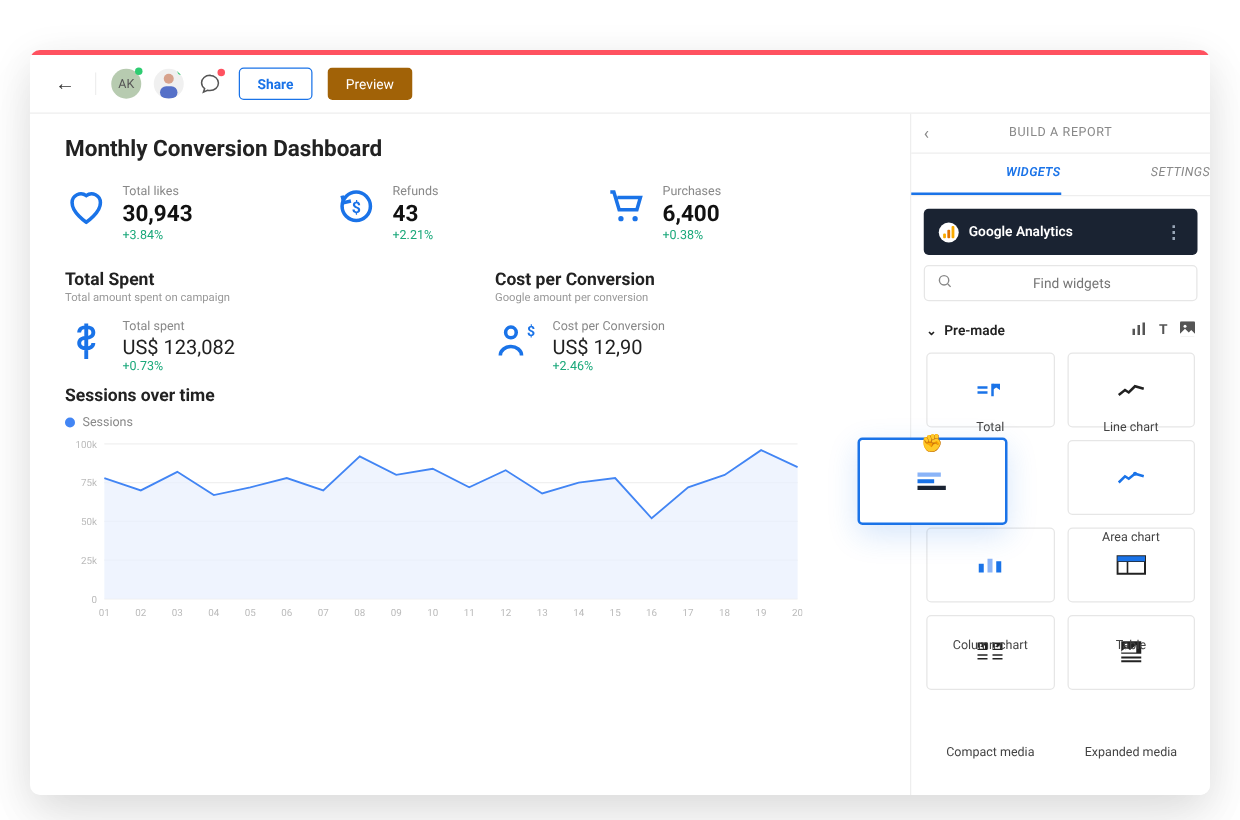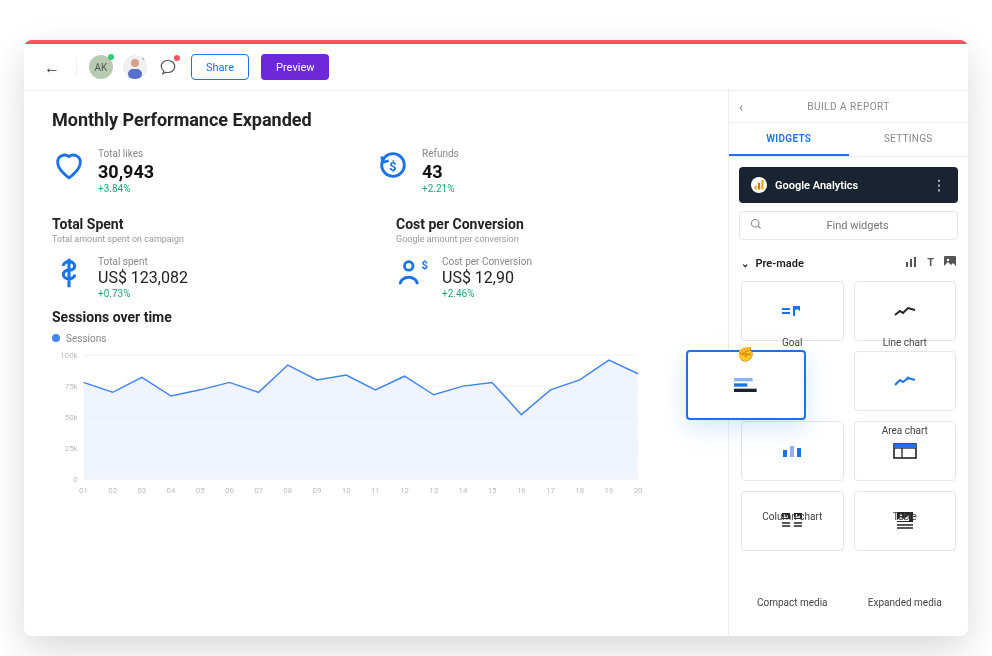--- a/index.html
+++ b/index.html
@@ -29,22 +29,22 @@
 .avatar.second { background: #f0f0f0; overflow: hidden; }
 .avatar.second svg { width: 24px; height: 24px; }
 .dot { width: 6px; height: 6px; border-radius: 50%; position: absolute; top: -1px; right: -1px; }
 .dot.green { background: #2ecc71; }
 .dot.red { background: #ff5260; }
 .chat-icon { width: 22px; height: 22px; display:flex; align-items:center; justify-content:center; position: relative; font-size:16px; color:#666; }
 .btn {
   height: 26px; padding: 0 14px; border-radius: 4px; font-size: 11px;
   display: flex; align-items: center; cursor: pointer; border: 1px solid transparent;
 }
-.btn-outline { border-color: #1a73e8; color: #1a73e8; background: #fff; }
-.btn-primary { background: #6d28d9; color: #fff; }
+.btn-outline { border-color: #1a73e8; color: #1a73e8; background: #fff; font-weight: bold; }
+.btn-primary { background: #a16207; color: #fff; }
 .body { flex: 1; display: flex; overflow: hidden; }
 .main {
   flex: 1; padding: 18px 28px; overflow-y: auto; color: #222;
 }
 .page-title { font-size: 18px; font-weight: 700; margin-bottom: 18px; }
 .kpi-row { display: flex; margin-bottom: 0; }
 .kpi { display: flex; align-items: flex-start; gap: 12px; flex: 1; }
 .kpi-icon { width: 34px; height: 34px; display:flex; align-items:center; justify-content:center; color:#1a73e8; }
 .kpi-icon svg { width: 100%; height: 100%; }
 .kpi-text { line-height: 1.25; }
@@ -66,21 +66,21 @@
 .y-tick { font-size: 8px; fill: #bbb; text-anchor: end; }
 .x-tick { font-size: 8px; fill: #bbb; text-anchor: middle; }
 .grid-line { stroke: #f0f0f0; stroke-width: 1; }
 .chart-line { fill: none; stroke: #4285f4; stroke-width: 1.5; }
 .chart-area { fill: #e8f0fe; opacity: .7; }
 
 .sidebar { width: 240px; border-left: 1px solid #eee; display: flex; flex-direction: column; background:#fff; position:relative; }
 .panel-header { display: flex; align-items: center; justify-content: center; padding: 10px 12px; border-bottom: 1px solid #eee; font-size: 10px; color: #888; letter-spacing: .5px; position: relative; }
 .panel-back { position: absolute; left: 10px; color: #888; font-size: 14px; cursor:pointer; }
 .tabs { display: flex; border-bottom: 1px solid #eee; }
-.tab { flex: 1; text-align: center; font-size: 10px; padding: 10px 0; color: #888; cursor:pointer; letter-spacing:.3px; }
+.tab { flex: 1; text-align: right; font-size: 10px; padding: 10px 0; color: #888; cursor:pointer; letter-spacing:.3px;font-style:italic; }
 .tab.active { color: #1a73e8; border-bottom: 2px solid #1a73e8; font-weight: 600; }
 .integration {
   margin: 10px 10px 8px; background: #1a2332; color: #fff; border-radius: 4px;
   padding: 10px 12px; display: flex; align-items: center; gap: 8px; font-size: 11px; font-weight: 600;
   position:relative;
 }
 .integration .ga-icon { width: 16px; height: 16px; border-radius:50%; background:#fff; display:flex; align-items:center; justify-content:center; }
 .integration .more { margin-left: auto; color: #9aa7b8; font-size:14px; }
 .search-row { margin: 0 10px 10px; border: 1px solid #e6e6e6; border-radius: 4px; padding: 6px 10px; display:flex; align-items:center; gap:6px; font-size: 11px; color:#888; }
 .search-row input { border:none; outline:none; flex:1; font-size:11px;text-align:center; }
@@ -150,21 +150,21 @@
     <div class="btn btn-outline">
         <span>Share</span>
       </div>
     <div class="btn btn-primary">
         <span>Preview</span>
       </div>
   </div>
 
   <div class="body">
     <div class="main">
-      <div class="page-title">Monthly Performance Expanded</div>
+      <div class="page-title">Monthly Conversion Dashboard</div>
 
       <div class="kpi-row">
         <div class="kpi">
           <div class="kpi-icon">
             <svg viewBox="0 0 24 24">
                 <path d="M12 21s-8-5.3-8-11a5 5 0 0 1 8-4 5 5 0 0 1 8 4c0 5.7-8 11-8 11z" fill="none" stroke="currentColor" stroke-width="2"></path>
               </svg>
           </div>
           <div class="kpi-text">
             <div class="kpi-label">Total likes</div>
@@ -177,20 +177,34 @@
             <svg viewBox="0 0 24 24">
                 <circle cx="12" cy="12" r="8" fill="none" stroke="currentColor" stroke-width="2"></circle>
                 <path d="M4 6l1 4 4-1" fill="none" stroke="currentColor" stroke-width="2"></path>
                 <text x="12" y="16" text-anchor="middle" font-size="9" fill="currentColor" font-weight="bold">$</text>
               </svg>
           </div>
           <div class="kpi-text">
             <div class="kpi-label">Refunds</div>
             <div class="kpi-value">43</div>
             <div class="kpi-change">+2.21%</div>
+          </div>
+        </div>
+        <div class="kpi">
+          <div class="kpi-icon">
+            <svg viewBox="0 0 24 24">
+                <path d="M3 4h2l3 10h10l2-7H7" fill="none" stroke="currentColor" stroke-width="2"></path>
+                <circle cx="9" cy="19" r="1.5" fill="currentColor"></circle>
+                <circle cx="17" cy="19" r="1.5" fill="currentColor"></circle>
+              </svg>
+          </div>
+          <div class="kpi-text">
+            <div class="kpi-label">Purchases</div>
+            <div class="kpi-value">6,400</div>
+            <div class="kpi-change">+0.38%</div>
           </div>
         </div>
       </div>
 
       <div class="two-col">
         <div style="flex:1">
           <div class="section-title">Total Spent</div>
           <div class="section-sub">Total amount spent on campaign</div>
           <div class="bigstat">
             <div class="bigstat-icon">
@@ -371,21 +385,21 @@
           <svg viewBox="0 0 24 20" width="26" height="22">
             <rect x="4" y="1" width="16" height="10" fill="#222"></rect>
               <circle cx="8" cy="4" r="1.3" fill="#fff"></circle>
               <path d="M4 9l4-3 3 2 5-4v6H4z" fill="#fff"></path>
             <line x1="4" y1="14" x2="20" y2="14" stroke="#222" stroke-width="1.5"></line>
               <line x1="4" y1="17" x2="20" y2="17" stroke="#222" stroke-width="1.5"></line>
           </svg>
         </div>
       </div>
       <div class="widget-labels" style="position:absolute; top:250px; left:0; right:0;">
-        <div>Goal</div>
+        <div>Total</div>
         <div>Line chart</div>
       </div>
       <div class="widget-labels" style="position:absolute; top:338px; left:0; right:0;">
         <div></div>
         <div>Area chart</div>
       </div>
       <div class="widget-labels" style="position:absolute; top:424px; left:0; right:0;">
         <div>Column chart</div>
         <div>Table</div>
       </div>

